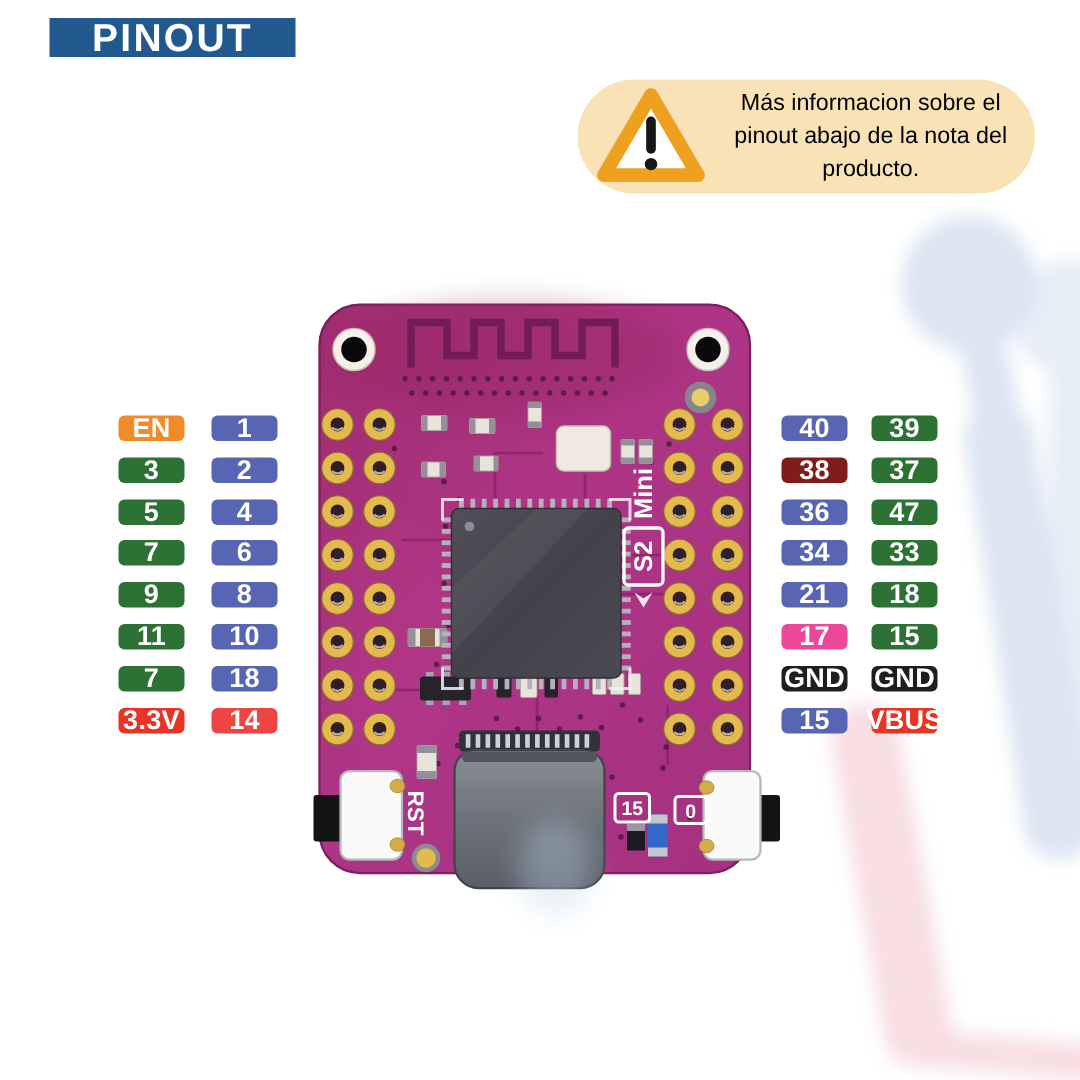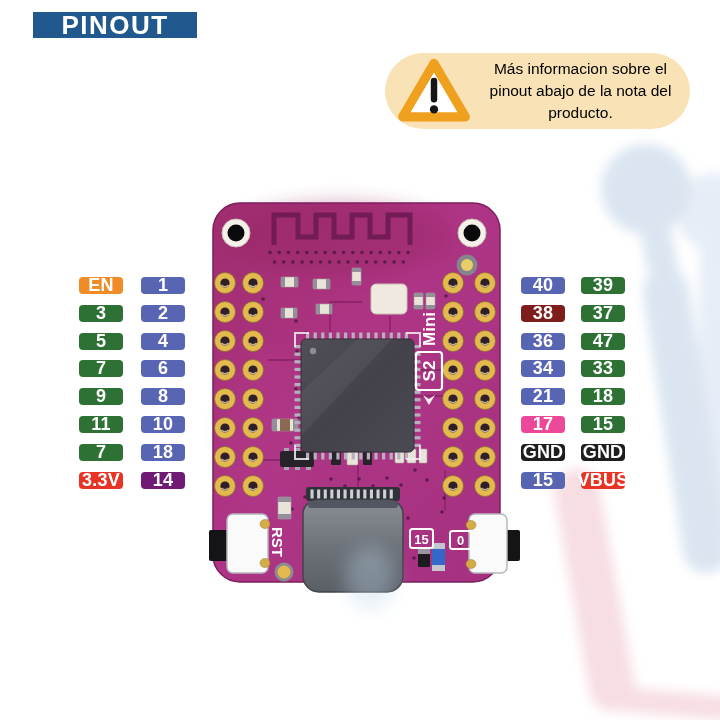--- a/index.html
+++ b/index.html
@@ -479,21 +479,21 @@
       <div class="pin-chip" style="background: rgb(88, 101, 178);">4</div>
       <div class="pin-chip" style="background: rgb(45, 114, 52);">7</div>
       <div class="pin-chip" style="background: rgb(88, 101, 178);">6</div>
       <div class="pin-chip" style="background: rgb(45, 114, 52);">9</div>
       <div class="pin-chip" style="background: rgb(88, 101, 178);">8</div>
       <div class="pin-chip" style="background: rgb(45, 114, 52);">11</div>
       <div class="pin-chip" style="background: rgb(88, 101, 178);">10</div>
       <div class="pin-chip" style="background: rgb(45, 114, 52);">7</div>
       <div class="pin-chip" style="background: rgb(88, 101, 178);">18</div>
       <div class="pin-chip" style="background: rgb(232, 52, 37);">3.3V</div>
-      <div class="pin-chip" style="background: #701a75;">14</div>
+      <div class="pin-chip" style="background: #ef4444;">14</div>
     </div>
   <div id="right-pins" class="pin-col right">
       <div class="pin-chip" style="background: rgb(88, 101, 178);">40</div>
       <div class="pin-chip" style="background: rgb(45, 114, 52);">39</div>
       <div class="pin-chip" style="background: #7f1d1d;">38</div>
       <div class="pin-chip" style="background: rgb(45, 114, 52);">37</div>
       <div class="pin-chip" style="background: rgb(88, 101, 178);">36</div>
       <div class="pin-chip" style="background: rgb(45, 114, 52);">47</div>
       <div class="pin-chip" style="background: rgb(88, 101, 178);">34</div>
       <div class="pin-chip" style="background: rgb(45, 114, 52);">33</div>

